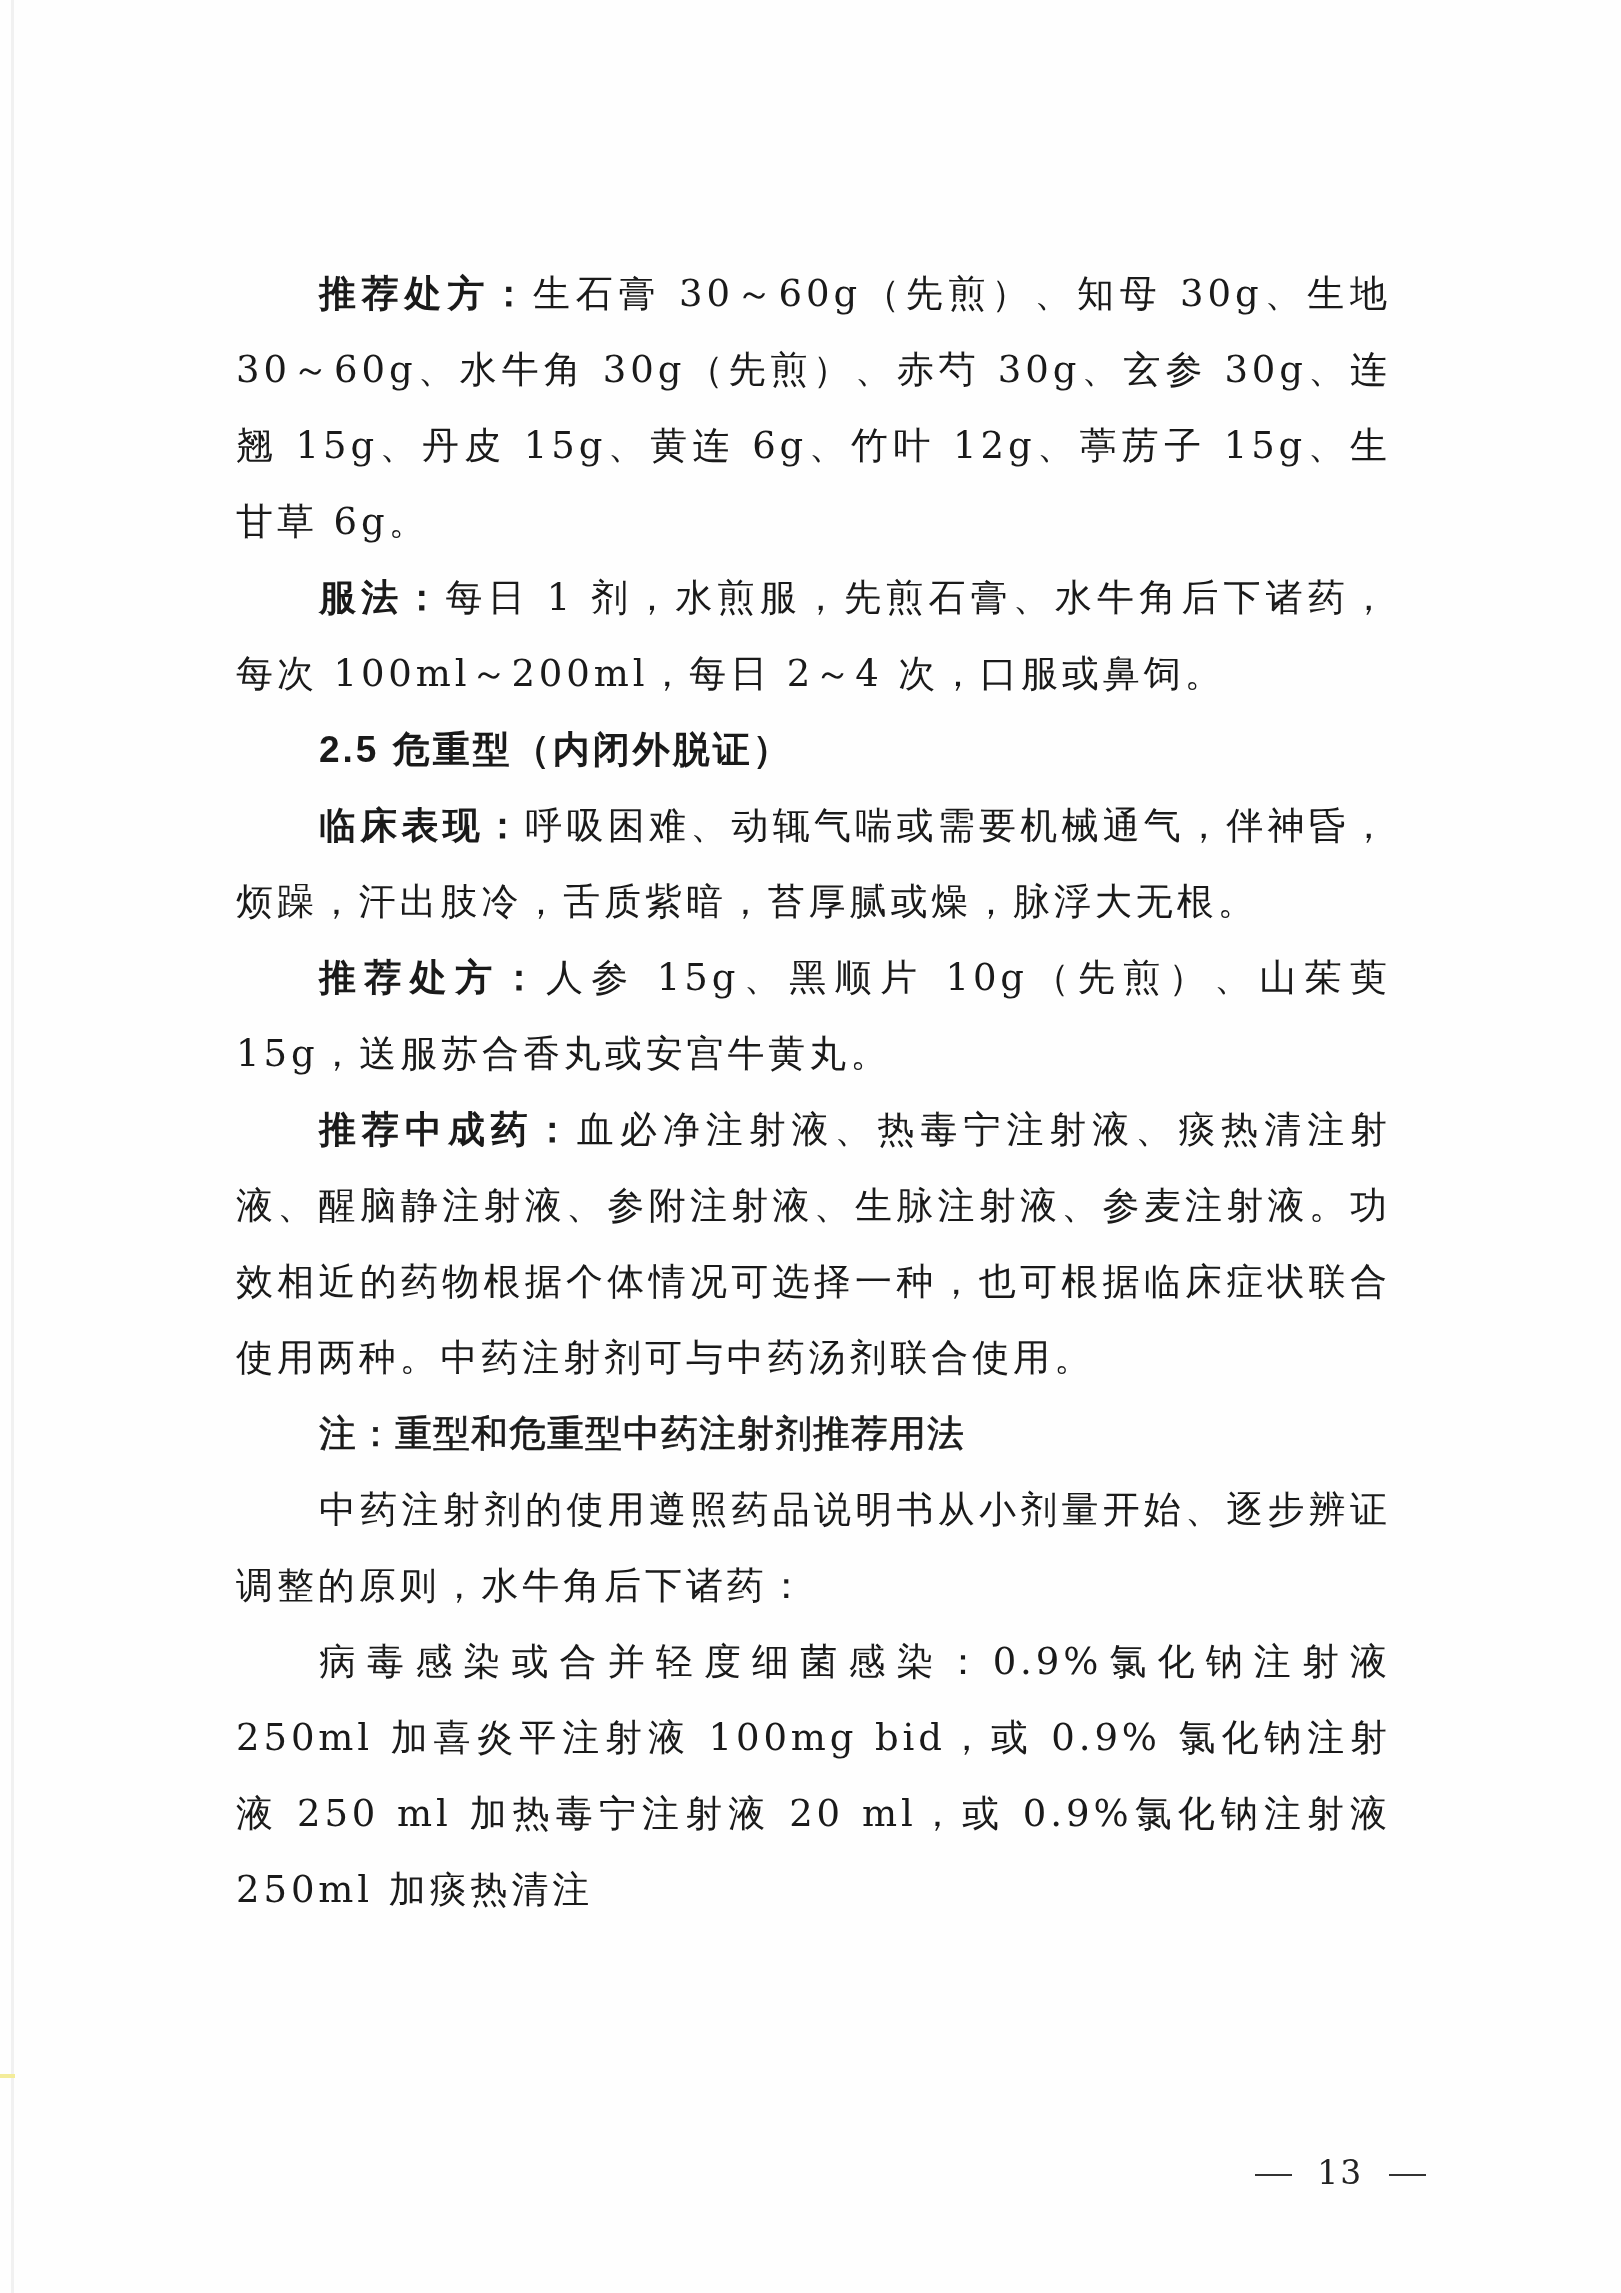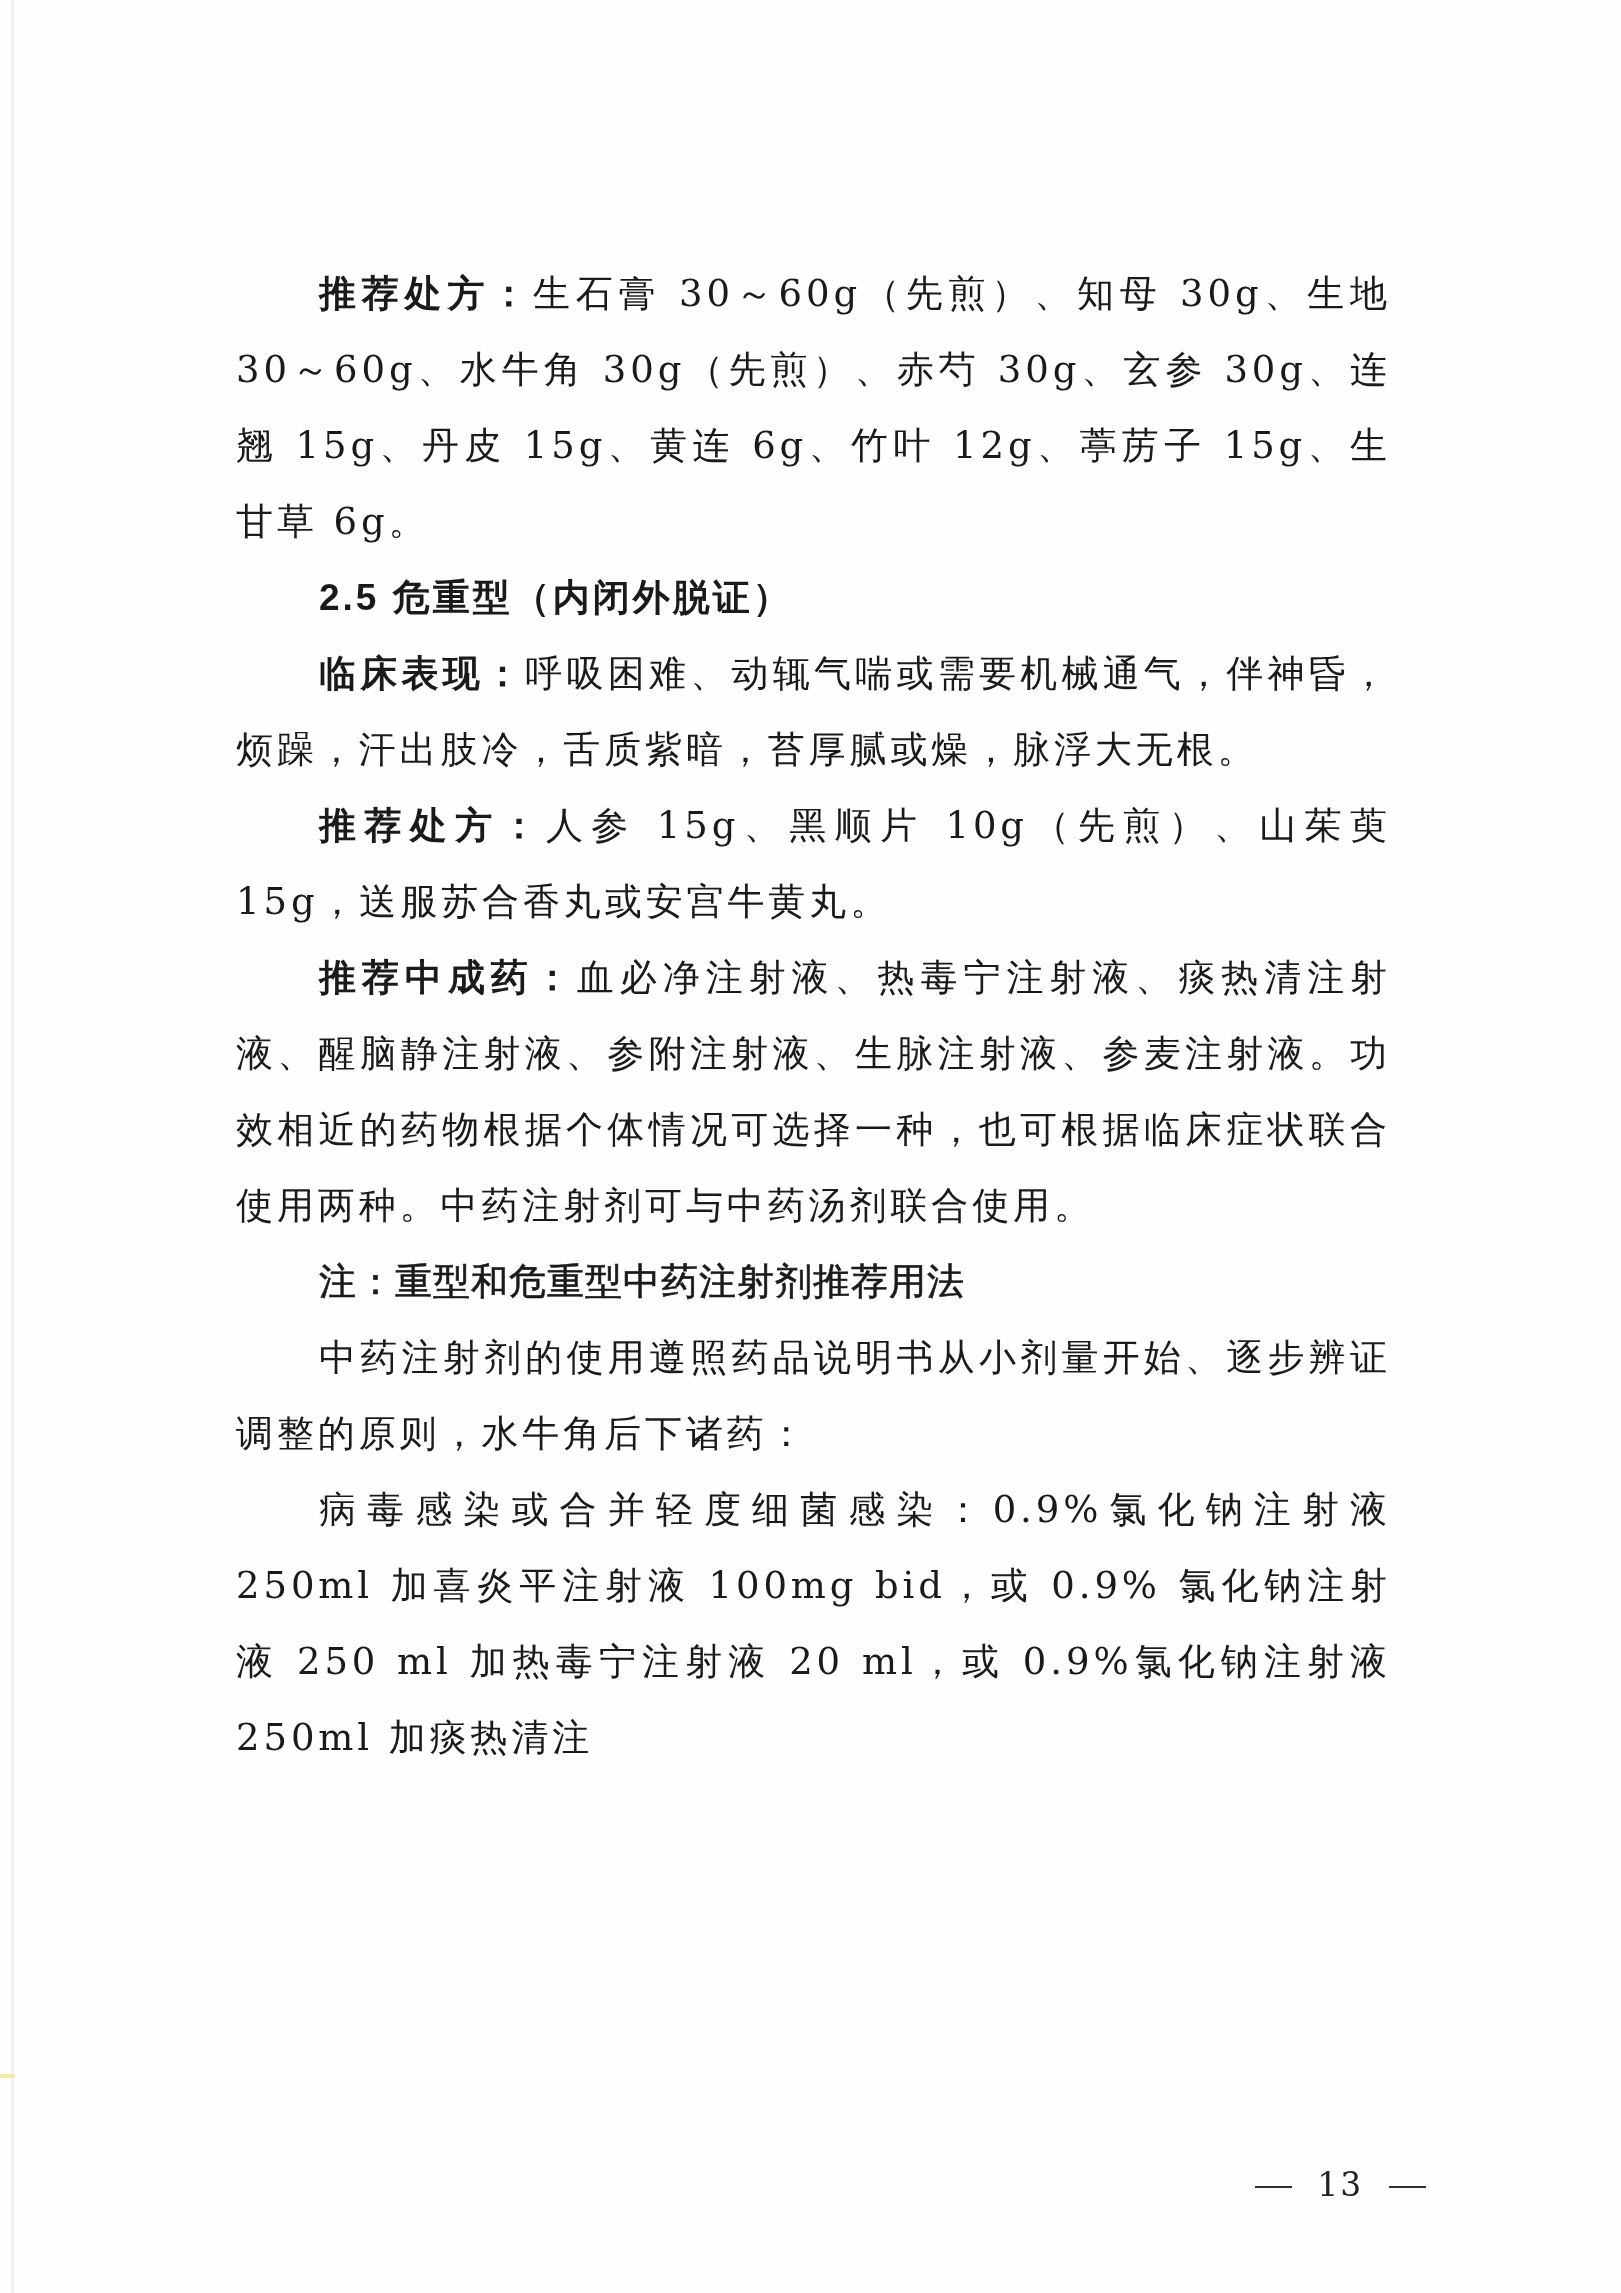--- a/index.html
+++ b/index.html
@@ -79,21 +79,20 @@
       -webkit-text-stroke: 0.6px #1a1a1a;
     }
     .page-number {
       position: absolute;
       left: 1229px;
       top: 2153px;
       font-size: 33px;
       letter-spacing: 2px;
       color: #222;
       white-space: pre;
-      margin-top: 12px;
     }
     .page-number .dash {
       display: inline-block;
       width: 37px;
       height: 2px;
       background: #333;
       vertical-align: middle;
       margin: 0 25.6px;
     }
   </style>
@@ -103,20 +102,23 @@
 <div class="page">
   <div class="edge-line"></div>
   <div class="yellow-mark"></div>
 
   <div class="content">
 
     <p class="para">
       <span class="lead">推荐处方：</span><span>生石膏 30～60g（先煎）、知母 30g、生地 30～60g、水牛角 30g（先煎）、赤芍 30g、玄参 30g、连翘 15g、丹皮 15g、黄连 6g、竹叶 12g、葶苈子 15g、生甘草 6g。</span>
     </p>
 
+    <p class="para">
+      <span class="lead">服法：</span><span>每日 1 剂，水煎服，先煎石膏、水牛角后下诸药，每次 100ml～200ml，每日 2～4 次，口服或鼻饲。</span>
+    </p>
 
 
     <p class="heading">2.5 危重型（内闭外脱证）</p>
 
     <p class="para">
       <span class="lead">临床表现：</span><span>呼吸困难、动辄气喘或需要机械通气，伴神昏，烦躁，汗出肢冷，舌质紫暗，苔厚腻或燥，脉浮大无根。</span>
     </p>
 
     <p class="para">
       <span class="lead">推荐处方：</span><span>人参 15g、黑顺片 10g（先煎）、山茱萸 15g，送服苏合香丸或安宫牛黄丸。</span>

